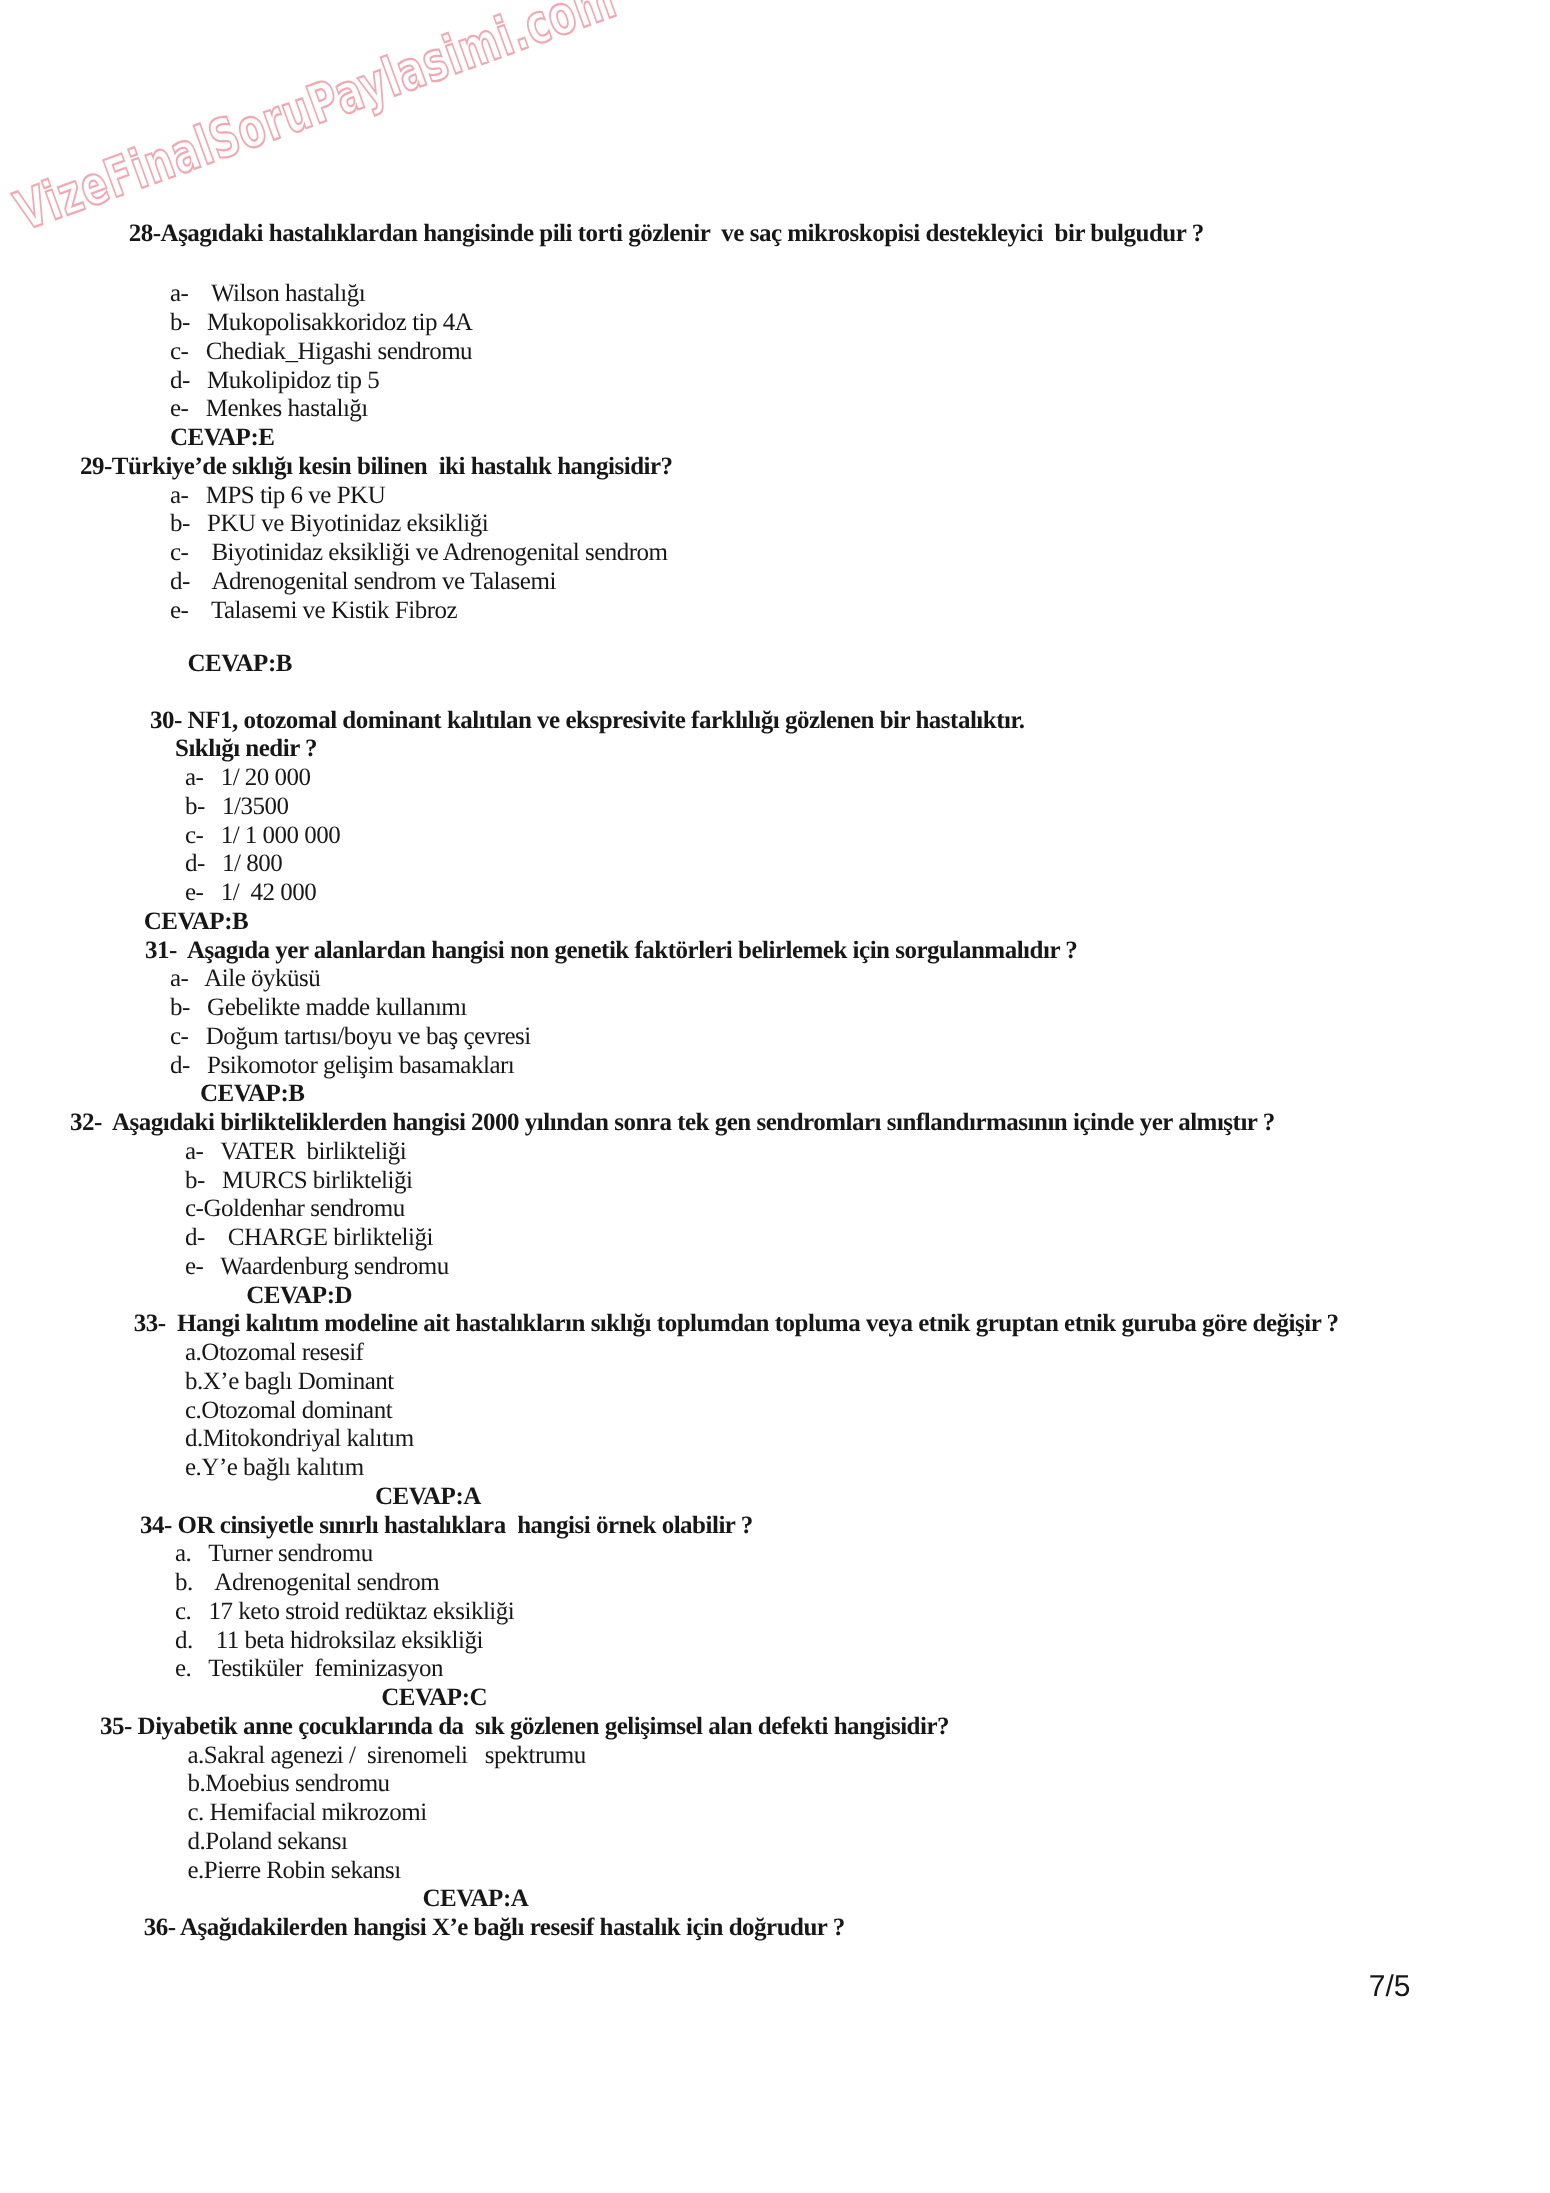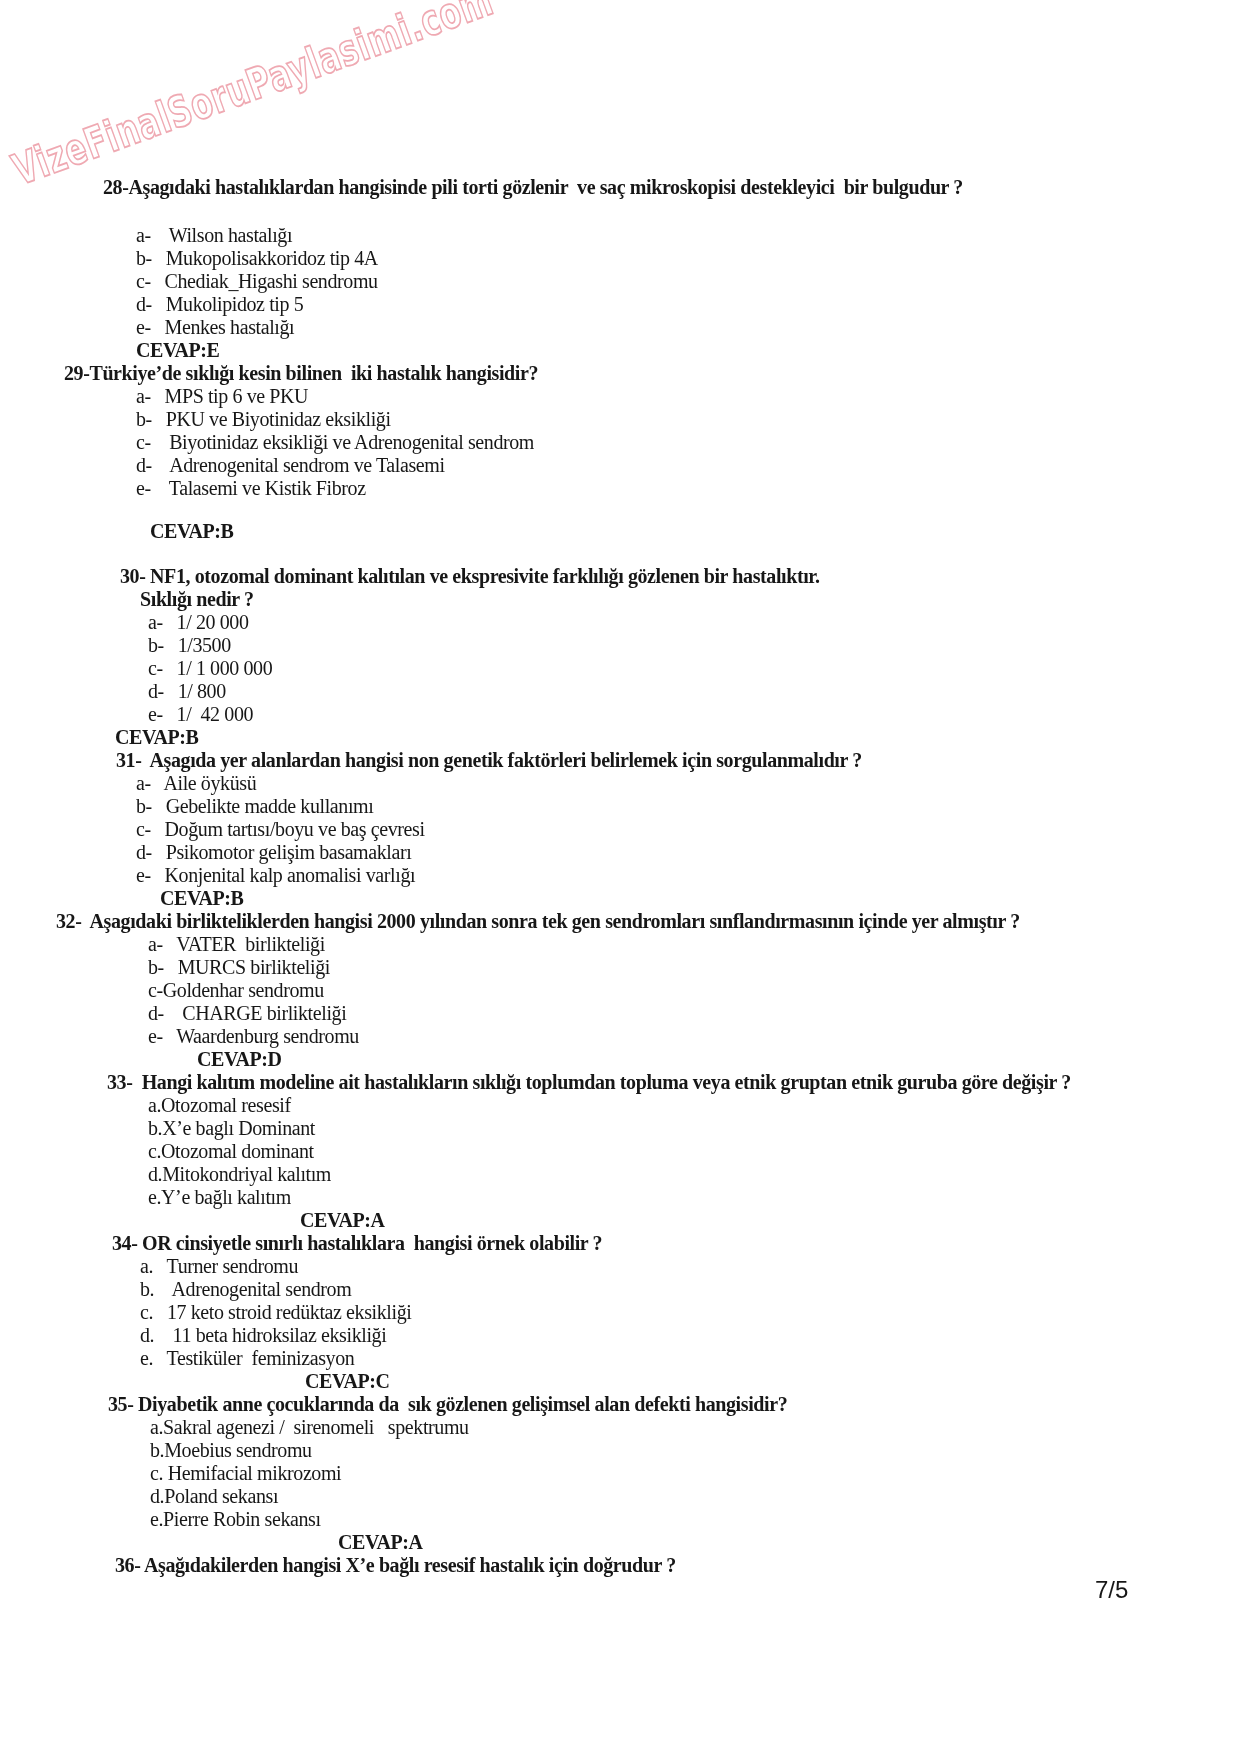--- a/index.html
+++ b/index.html
@@ -67,21 +67,21 @@
   .q32 .answer{padding-left:197px}
 
   .q33 .title{padding-left:107px}
   .q33 .option{padding-left:148px}
   .q33 .answer{padding-left:300px}
 
   .q34 .title{padding-left:112px}
   .q34 .option{padding-left:140px}
   .q34 .answer{padding-left:305px}
 
-  .q35 .title{padding-left:108px}
+  .q35 .title{padding-left:80px}
   .q35 .option{padding-left:150px}
   .q35 .answer{padding-left:338px}
 
   .q36 .title{padding-left:115px}
 
   .page-number{
     position:absolute;
     left:1095px;
     top:1576px;
     font-size:24px;
@@ -134,21 +134,20 @@
     <div class="line answer">CEVAP:B</div>
   </div>
       <div class="question q31">
     <div class="line title">31-  Aşagıda yer alanlardan hangisi non genetik faktörleri belirlemek için sorgulanmalıdır ?</div>
 
     <div class="options">
           <div class="line option">a-   Aile öyküsü</div>
           <div class="line option">b-   Gebelikte madde kullanımı</div>
           <div class="line option">c-   Doğum tartısı/boyu ve baş çevresi</div>
           <div class="line option">d-   Psikomotor gelişim basamakları</div>
-          <div class="line option">e-   Konjenital kalp anomalisi varlığı</div>
         </div>
     <div class="line answer">CEVAP:B</div>
   </div>
       <div class="question q32">
     <div class="line title">32-  Aşagıdaki birlikteliklerden hangisi 2000 yılından sonra tek gen sendromları sınflandırmasının içinde yer almıştır ?</div>
 
     <div class="options">
           <div class="line option">a-   VATER  birlikteliği</div>
           <div class="line option">b-   MURCS birlikteliği</div>
           <div class="line option">c-Goldenhar sendromu</div>

